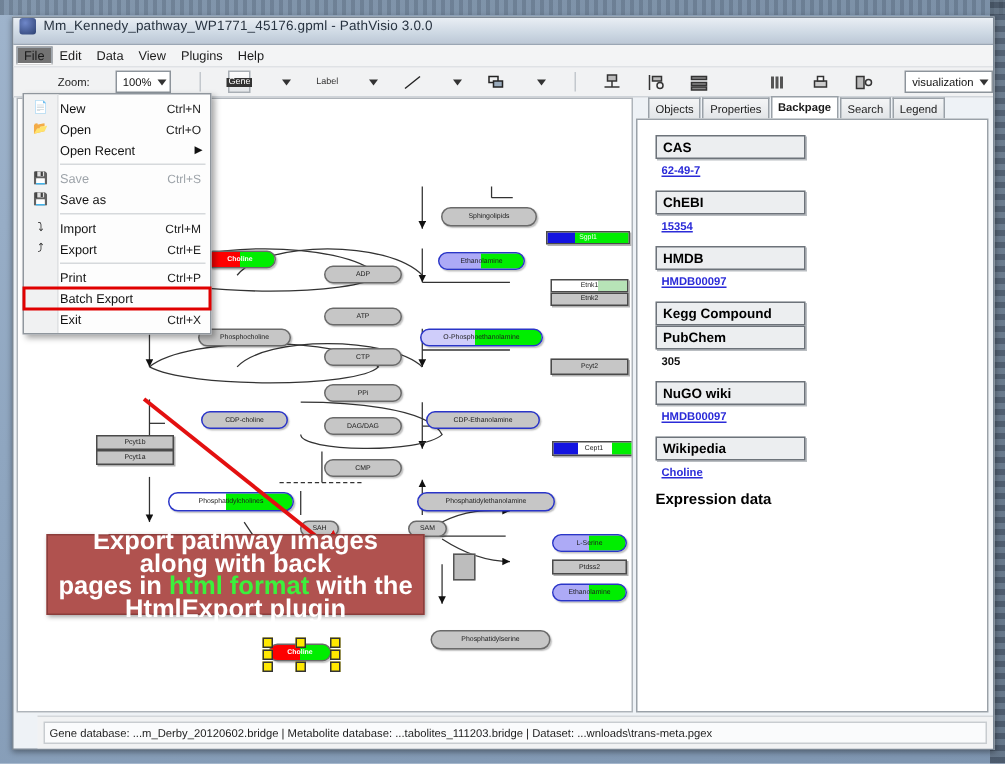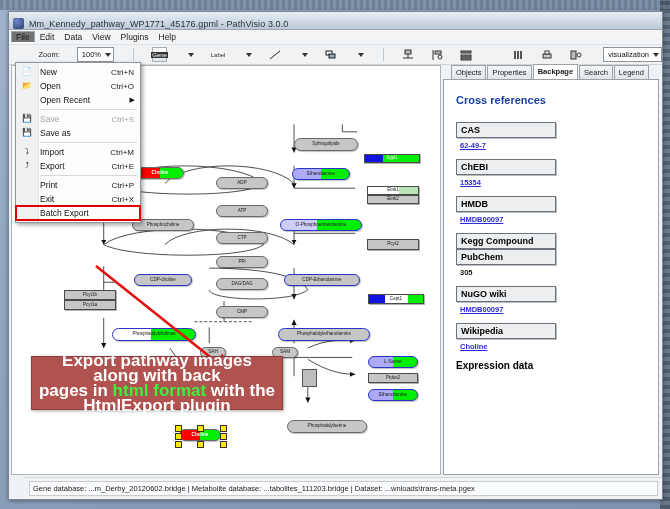--- a/index.html
+++ b/index.html
@@ -13,21 +13,21 @@
     background:repeating-linear-gradient(90deg,#4a5a6c 0 3px,#6a7d91 3px 6px);opacity:.55;}
   #desktop:after{content:"";position:absolute;right:0;top:0;bottom:0;width:10px;
     background:repeating-linear-gradient(0deg,#2b3440 0 4px,#55626f 4px 8px);opacity:.6;}
 
   
   #win{position:absolute;left:8px;top:11px;width:653px;height:487px;
     background:#eef2f6;border:1px solid #7b8794;box-shadow:0 1px 4px rgba(0,0,0,.4);}
 
   
   #titlebar{height:17px;background:linear-gradient(#e9eef4,#cdd8e3 60%,#bcc8d6);
-    border-bottom:1px solid #9aa6b4;display:flex;align-items:flex-end;padding:0 4px;}
+    border-bottom:1px solid #9aa6b4;display:flex;align-items:flex-start;padding:0 4px;}
   .tb-ico{width:11px;height:11px;border-radius:2px;
     background:radial-gradient(circle at 35% 30%,#6f87c9,#2b3f70);margin-right:5px;flex:0 0 auto;}
   #title-text{font-size:9px;color:#283340;white-space:nowrap;letter-spacing:.1px;}
 
   
   #menubar{height:14px;background:#f3f4f5;border-bottom:1px solid #dfe2e5;
     display:flex;align-items:center;padding:0 2px;font-size:8.5px;color:#1a1a1a;position:relative;z-index:30;}
   .menu-item{padding:1px 5px;cursor:default;}
   .menu-item.active{background:#737373;border:1px solid #9fa6ad;border-bottom-color:#fff;padding:0 4px;}
 
@@ -45,21 +45,21 @@
   .tbtn.flat{border:none;background:transparent;width:14px;}
   .tb-sep{width:1px;height:13px;background:#c3c8cd;margin:0 2px;}
   .lbl-mini{font-size:6px;color:#333;}
 
   
   #content{position:absolute;left:0;top:51px;right:0;bottom:22px;display:flex;}
   #canvaswrap{position:relative;flex:1 1 auto;background:#fff;border:1px solid #aeb4ba;margin:2px;overflow:hidden;}
   #canvas{position:absolute;left:0;top:0;width:100%;height:100%;}
 
   
-  #side{width:216px;flex:0 0 auto;display:flex;flex-direction:column;margin:2px 3px 2px 0;}
+  #side{width:235px;flex:0 0 auto;display:flex;flex-direction:column;margin:2px 3px 2px 0;}
   #sidetabs{display:flex;align-items:flex-end;height:14px;gap:1px;padding-left:8px;}
   .stab{font-size:7.5px;padding:1px 4px;border:1px solid #9aa1a8;border-bottom:none;
     background:linear-gradient(#f4f5f6,#e2e5e8);color:#1a1a1a;line-height:11px;}
   .stab.sel{background:#fff;font-weight:bold;padding-bottom:2px;}
   #sidebody{flex:1 1 auto;background:#fff;border:1px solid #9aa1a8;overflow:hidden;
     padding:10px 0 0 12px;position:relative;}
   #xref-title{color:#1a3fa0;font-weight:bold;font-size:11px;margin:4px 0 16px 0;}
   .xr-head{width:100px;border:1px solid #6d737a;background:#eceef0;
     font-weight:bold;font-size:9px;color:#000;padding:2px 4px;box-sizing:border-box;
     box-shadow:1px 1px 0 #b9bdc1;}
@@ -336,21 +336,20 @@
 
     <div id="side">
       <div id="sidetabs">
         <div class="stab">Objects</div>
         <div class="stab">Properties</div>
         <div class="stab sel">Backpage</div>
         <div class="stab">Search</div>
         <div class="stab">Legend</div>
       </div>
       <div id="sidebody">
-        <div id="xref-title">Cross references</div>
 
         <div class="xr-head">CAS</div>
         <div class="xr-val"><a href="#">62-49-7</a></div>
 
         <div class="xr-head">ChEBI</div>
         <div class="xr-val"><a href="#">15354</a></div>
 
         <div class="xr-head">HMDB</div>
         <div class="xr-val"><a href="#">HMDB00097</a></div>
 
@@ -413,25 +412,25 @@
       <span class="mi">⤴</span>
       <span class="mtxt">Export</span>
       <span class="macc">Ctrl+E</span>
     </div>
     <div class="msep"></div>
     <div class="mrow">
       <span class="mi"></span>
       <span class="mtxt">Print</span>
       <span class="macc">Ctrl+P</span>
     </div>
-    <div class="mrow">
-      <span class="mi"></span>
-      <span class="mtxt">Exit</span>
-      <span class="macc">Ctrl+X</span>
-    </div>
     <div class="mrow boxed">
       <span class="mi"></span>
       <span class="mtxt">Batch Export</span>
       <span class="macc"></span>
     </div>
+    <div class="mrow">
+      <span class="mi"></span>
+      <span class="mtxt">Exit</span>
+      <span class="macc">Ctrl+X</span>
+    </div>
   </div>
 
 </div>
 
 </body></html>

